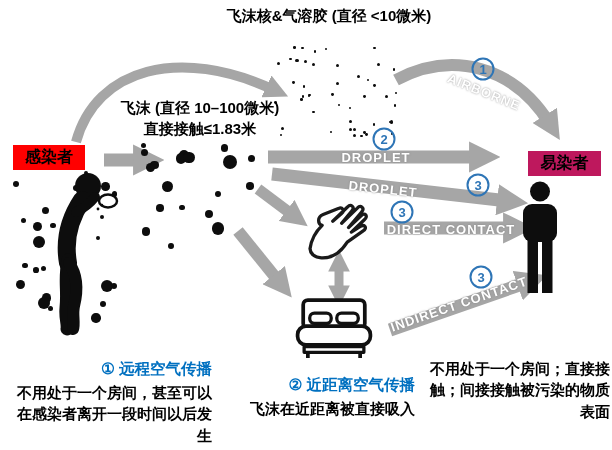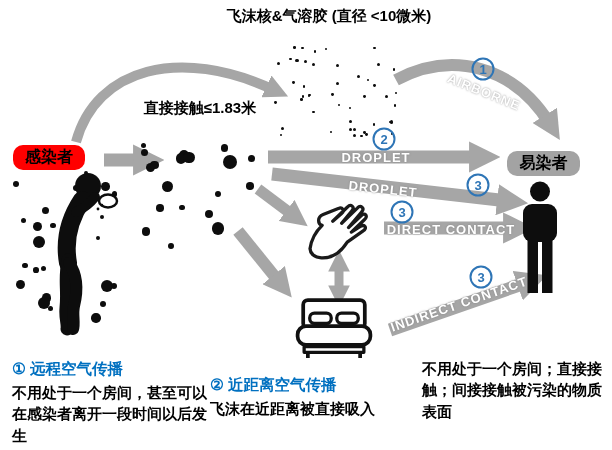--- a/index.html
+++ b/index.html
@@ -2,30 +2,30 @@
 <html><head>
 <meta charset="utf-8">
 <style>
   html,body{margin:0;padding:0;background:#fff;}
   .stage{position:relative;width:612px;height:450px;background:#fff;overflow:hidden;
          font-family:"Liberation Sans",sans-serif;}
   .abs{position:absolute;}
   .caption{position:absolute;text-align:center;font-weight:bold;color:#000;
            font-size:15px;line-height:21px;}
   .actor-box{position:absolute;display:flex;align-items:center;justify-content:center;
-             font-weight:bold;font-size:16px;color:#000;border-radius:10px;}
+             font-weight:bold;font-size:16px;color:#000;}
   .actor-box.infected{background:#ff0000;}
-  .actor-box.susceptible{background:#a3a3a3;}
+  .actor-box.susceptible{background:#be185d;margin-left:21px;}
   .arrow-label{position:absolute;color:#fff;font-weight:bold;font-size:13px;
                letter-spacing:1px;white-space:nowrap;
                text-shadow:0 0 2px rgba(128,128,128,.9);}
   .numcircle{position:absolute;width:19px;height:19px;border:2px solid #2e75b6;
              border-radius:50%;color:#2e75b6;font-weight:bold;font-size:13px;
              display:flex;align-items:center;justify-content:center;background:transparent;}
-  .legend{position:absolute;text-align:left;font-weight:bold;line-height:1.42;}
+  .legend{position:absolute;text-align:right;font-weight:bold;line-height:1.42;}
   .legend .head{color:#0070c0;font-size:15.5px;margin-bottom:2px;}
   .legend .head .sp{margin-right:4px;}
   .legend .body{color:#000;font-size:15px;}
   .cluster{position:absolute;pointer-events:none;}
   .cluster span{position:absolute;background:#0d0d0d;border-radius:50%;}
   svg{display:block;}
 </style>
 </head>
 <body>
 
@@ -147,20 +147,21 @@
       <span style="height: 6.3px; width: 6.3px; left: 97.6px; top: 130.5px;"></span>
       <span style="height: 7.2px; width: 7.2px; left: 57.3px; top: 67px;"></span>
       <span style="height: 12px; width: 12px; left: 30.8px; top: 65.6px;"></span>
       <span style="height: 5.4px; width: 5.4px; left: 45.6px; top: 135.6px;"></span>
     </div>
 
   <div class="caption" style="left:184px;top:5px;width:290px">
     <div>飞沫核&amp;气溶胶 (直径 &lt;10微米)</div>
   </div>
   <div class="caption" style="left:100px;top:97px;width:200px">
+    <div>飞沫 (直径 10–100微米)</div>
     <div>直接接触≤1.83米</div>
   </div>
 
   <div class="actor-box infected" style="left:13px;top:145px;width:72px;height:25px">感染者</div>
   <div class="actor-box susceptible" style="left:507px;top:151px;width:73px;height:25px">易染者</div>
 
   <svg class="abs" style="left:28px;top:168px;overflow:visible" width="92" height="168" viewBox="0 0 92 168">
     <circle cx="60" cy="18" r="13" fill="#0d0d0d"></circle>
     <g fill="none" stroke="#0d0d0d" stroke-linecap="round">
       <path d="M54 32 C42 50 36 72 40 95" stroke-width="18"></path>

